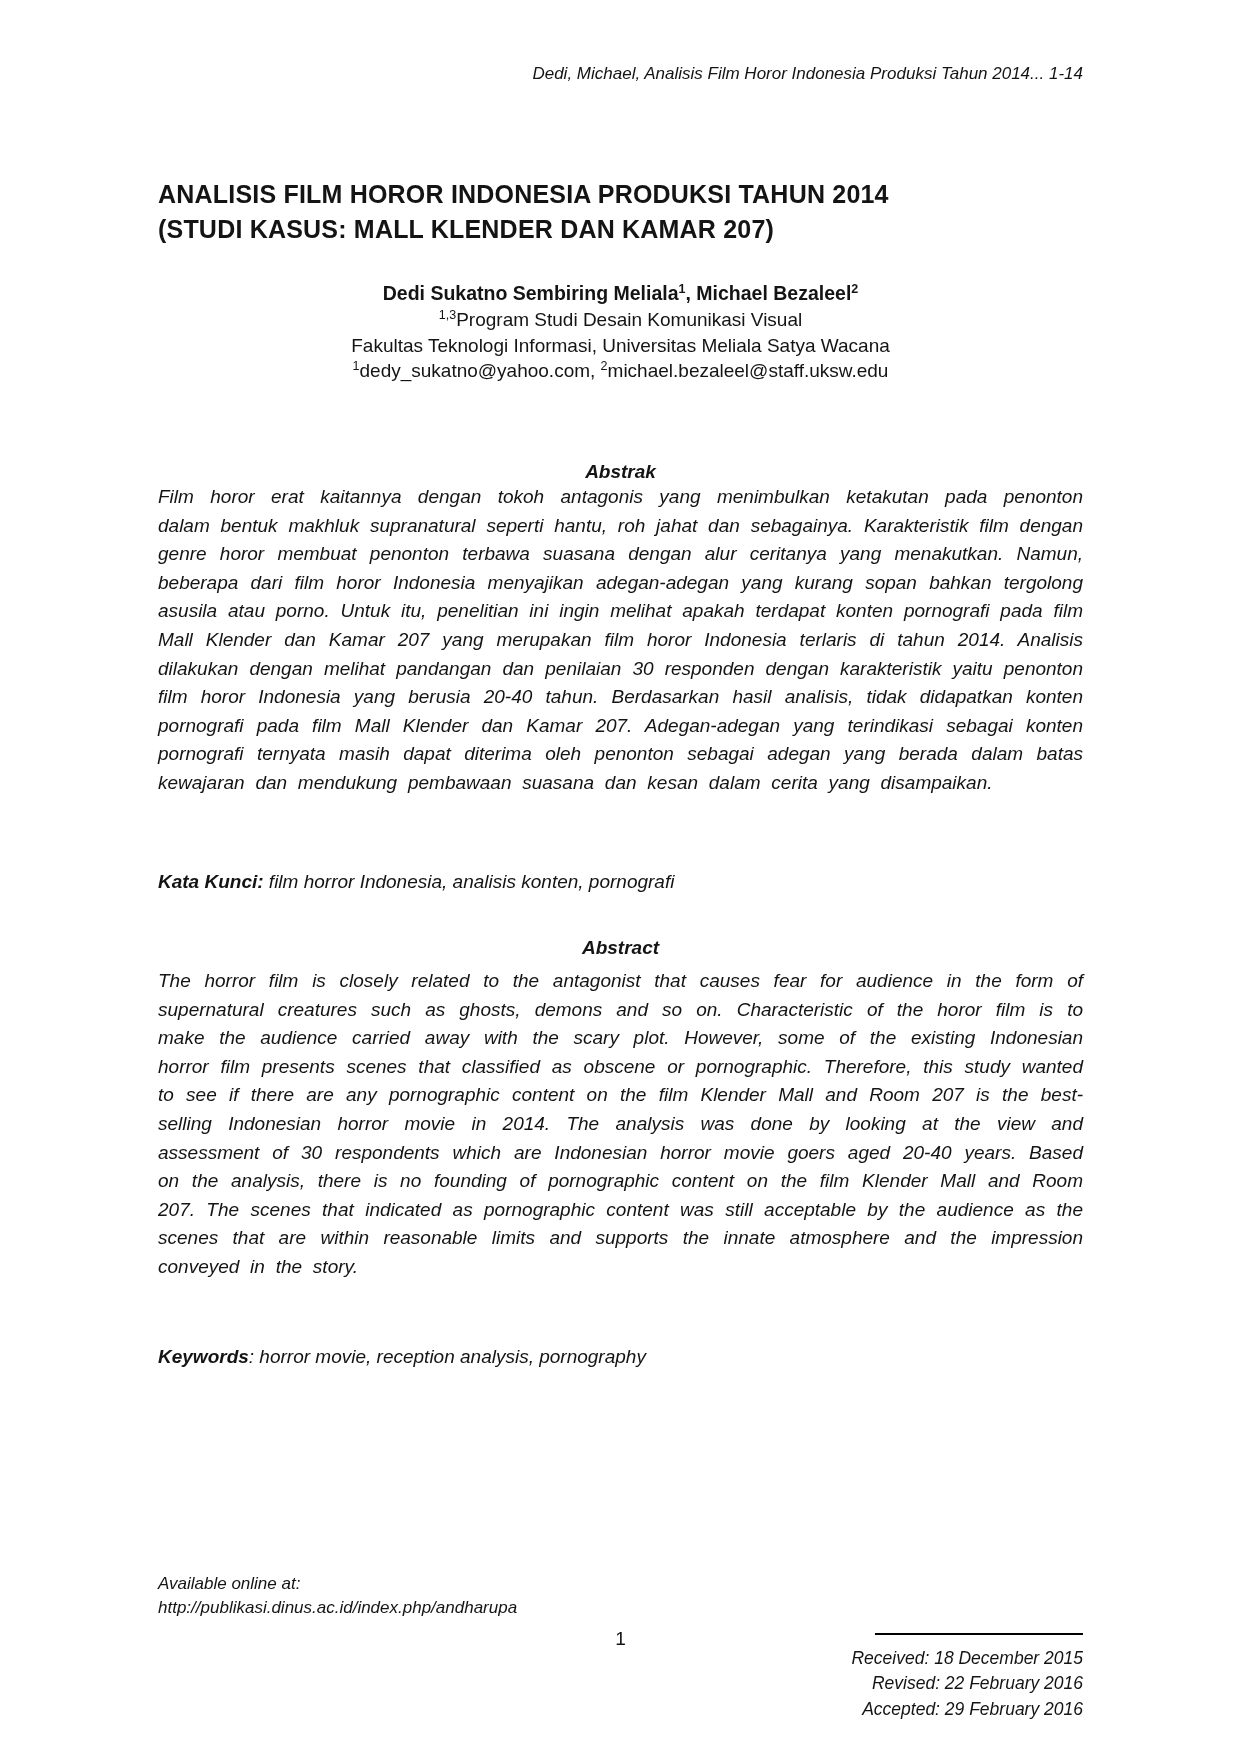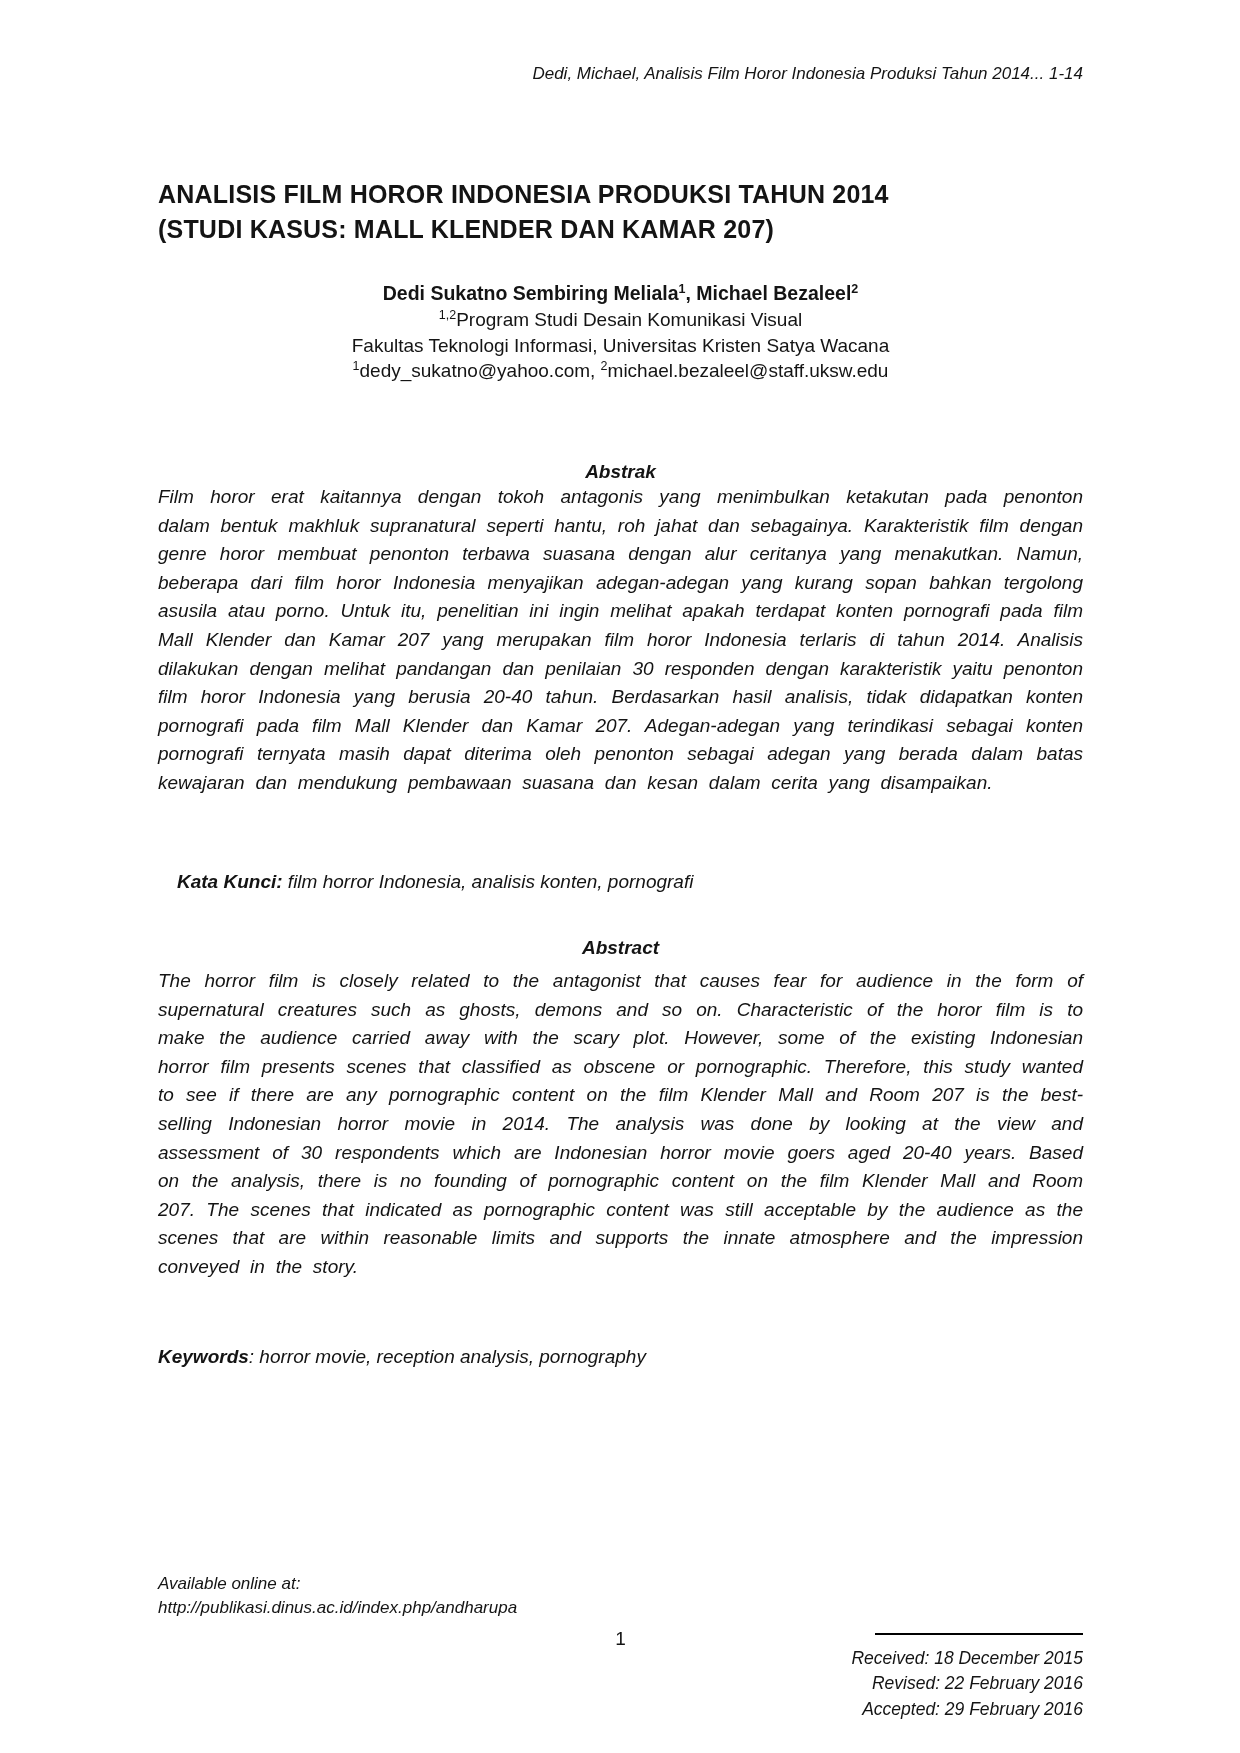--- a/index.html
+++ b/index.html
@@ -70,21 +70,21 @@
     word-spacing: 5.5px;
   }
   .body-id { top: 464px; }
   .body-en { top: 948px; }
   .keywords-line {
     position: absolute;
     left: 158px; width: 925px;
     font-style: italic;
     font-size: 19px;
   }
-  .kw-id { top: 852px; margin-left: 19px; }
+  .kw-id { top: 852px; }
   .kw-en { top: 1327px; }
   .kw-label { font-weight: bold; }
   .page-number {
     position: absolute;
     top: 1628px; left: 158px; width: 925px;
     text-align: center;
     font-size: 19px;
   }
   .footer-left {
     position: absolute;
@@ -117,22 +117,22 @@
   <div class="running-header">Dedi, Michael, Analisis Film Horor Indonesia Produksi Tahun 2014... 1-14</div>
 
   <div class="paper-title">
     <div>ANALISIS FILM HOROR INDONESIA PRODUKSI TAHUN 2014</div>
     <div>(STUDI KASUS: MALL KLENDER DAN KAMAR 207)</div>
   </div>
 
   <div class="authors-line"><span>Dedi Sukatno Sembiring Meliala</span><sup>1</sup><span>, </span><span>Michael Bezaleel</span><sup>2</sup></div>
 
   <div class="affiliation-block">
-    <div><sup>1,2</sup><span>Program Studi Desain Komunikasi Visual</span></div>
-    <div>Fakultas Teknologi Informasi, Universitas Kristen Satya Wacana</div>
+    <div><sup>1,3</sup><span>Program Studi Desain Komunikasi Visual</span></div>
+    <div>Fakultas Teknologi Informasi, Universitas Meliala Satya Wacana</div>
     <div><sup>1</sup><span>dedy_sukatno@yahoo.com</span><span>, </span><sup>2</sup><span>michael.bezaleel@staff.uksw.edu</span></div>
   </div>
 
   <div class="section-heading heading-abstrak">Abstrak</div>
 
   <p class="abstract-body body-id">Film horor erat kaitannya dengan tokoh antagonis yang menimbulkan ketakutan pada penonton dalam bentuk makhluk supranatural seperti hantu, roh jahat dan sebagainya. Karakteristik film dengan genre horor membuat penonton terbawa suasana dengan alur ceritanya yang menakutkan. Namun, beberapa dari film horor Indonesia menyajikan adegan-adegan yang kurang sopan bahkan tergolong asusila atau porno. Untuk itu, penelitian ini ingin melihat apakah terdapat konten pornografi pada film Mall Klender dan Kamar 207 yang merupakan film horor Indonesia terlaris di tahun 2014. Analisis dilakukan dengan melihat pandangan dan penilaian 30 responden dengan karakteristik yaitu penonton film horor Indonesia yang berusia 20-40 tahun. Berdasarkan hasil analisis, tidak didapatkan konten pornografi pada film Mall Klender dan Kamar 207. Adegan-adegan yang terindikasi sebagai konten pornografi ternyata masih dapat diterima oleh penonton sebagai adegan yang berada dalam batas kewajaran dan mendukung pembawaan suasana dan kesan dalam cerita yang disampaikan.</p>
 
   <p class="keywords-line kw-id"><span class="kw-label">Kata Kunci:</span><span> film horror Indonesia, analisis konten, pornografi</span></p>
 
   <div class="section-heading heading-abstract">Abstract</div>

